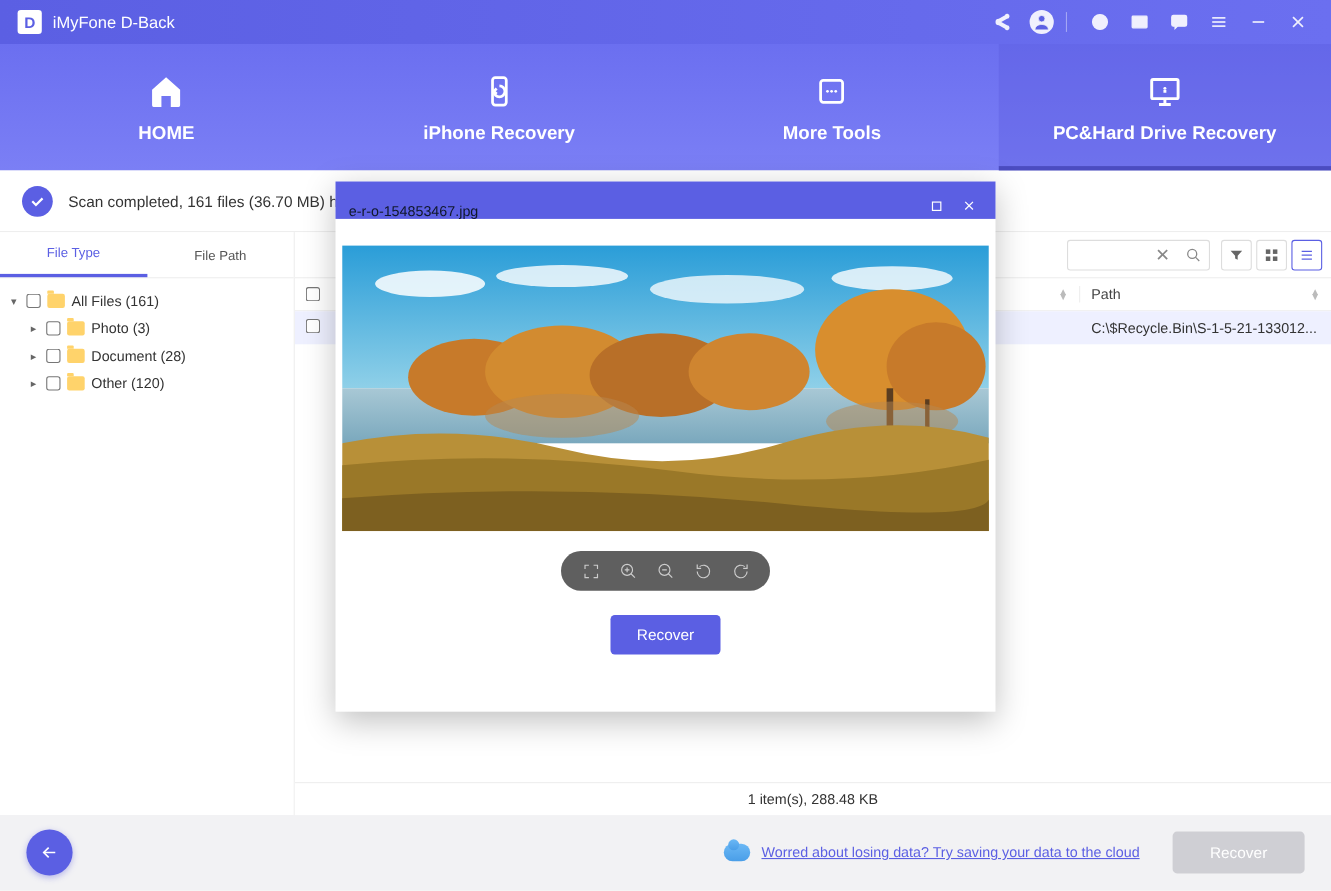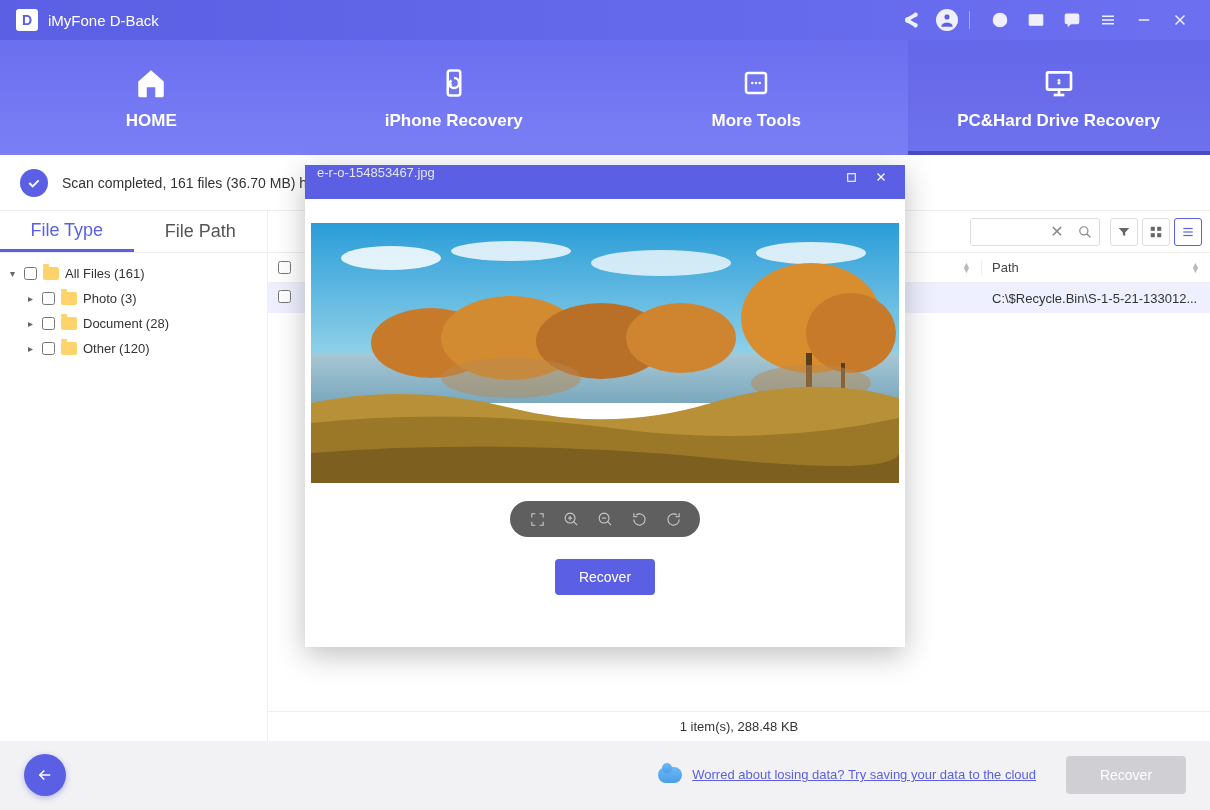--- a/index.html
+++ b/index.html
@@ -26,21 +26,21 @@
 .navtab.home svg { fill: #fff; stroke: none; }
 
 .statusbar { height: 56px; background: #fff; display: flex; align-items: center; padding: 0 20px; border-bottom: 1px solid #eee; }
 .statusbar .check { width: 28px; height: 28px; background: #5b5fe3; border-radius: 50%; display: flex; align-items: center; justify-content: center; margin-right: 14px; }
 .statusbar .check svg { width: 16px; height: 16px; stroke: #fff; stroke-width: 3; fill: none; }
 .statusbar .text { font-size: 14px; color: #333; }
 
 .content { display: flex; height: 530px; background: #fff; }
 .sidebar { width: 268px; border-right: 1px solid #eee; display: flex; flex-direction: column; }
 .sidetabs { height: 42px; display: flex; border-bottom: 1px solid #eee; }
-.sidetab { flex: 1; display: flex; align-items: center; justify-content: center; font-size: 18px; cursor: pointer; color: #555; }
+.sidetab { flex: 1; display: flex; align-items: center; justify-content: center; font-size: 12px; cursor: pointer; color: #555; }
 .sidetab.active { color: #5b5fe3; border-bottom: 3px solid #5b5fe3; }
 .tree { padding: 8px 0; font-size: 13px; color: #333; }
 .tree-item { display: flex; align-items: center; padding: 5px 10px; cursor: pointer; }
 .tree-item .arrow { width: 14px; font-size: 10px; color: #666; }
 .tree-item input[type=checkbox] { margin-right: 6px; }
 .tree-item .folder { width: 16px; height: 13px; background: #ffd36b; border-radius: 2px; margin-right: 6px; position: relative; }
 .tree-item .folder::before { content: ''; position: absolute; top: -3px; left: 0; width: 6px; height: 3px; background: #ffd36b; border-radius: 1px 1px 0 0; }
 .tree-item.child { padding-left: 28px; }
 
 .main { flex: 1; display: flex; flex-direction: column; }
@@ -71,21 +71,21 @@
 .backbtn svg { stroke: #fff; stroke-width: 2; fill: none; width: 18px; height: 18px; }
 .footer .spacer { flex: 1; }
 .cloud { display: flex; align-items: flex-start; margin-right: 30px; }
 .cloud-icon { width: 24px; height: 16px; background: linear-gradient(180deg, #6bb8f5, #4a9ee8); border-radius: 10px; margin-right: 10px; position: relative; }
 .cloud-icon::before { content: ''; position: absolute; width: 10px; height: 10px; background: linear-gradient(180deg, #6bb8f5, #4a9ee8); border-radius: 50%; top: -4px; left: 4px; }
 .cloud a { color: #5b5fe3; font-size: 13px; text-decoration: underline; }
 .recoverbtn { width: 120px; height: 38px; background: #cfcfd4; color: #fff; border-radius: 4px; display: flex; align-items: center; justify-content: center; font-size: 14px; cursor: pointer; }
 
 
 .preview { position: absolute; left: 305px; top: 165px; width: 600px; height: 482px; background: #fff; box-shadow: 0 8px 28px rgba(0,0,0,0.25); display: flex; flex-direction: column; }
-.preview-head { height: 34px; background: #5b5fe3; color: #e5e5e5; display: flex; align-items: flex-start; padding: 0 12px; font-size: 13px; }
+.preview-head { height: 34px; background: #5b5fe3; color: #0f172a; display: flex; align-items: flex-end; padding: 0 12px; font-size: 13px; }
 .preview-head .spacer { flex: 1; }
 .preview-head .pbtn { width: 24px; height: 24px; display: flex; align-items: center; justify-content: center; cursor: pointer; margin-left: 6px; }
 .preview-body { flex: 1; padding: 24px 6px 0; display: flex; flex-direction: column; align-items: center; }
 .preview-img { width: 588px; height: 260px; position: relative; overflow: hidden; }
 .preview-img svg { width: 100%; height: 100%; }
 .preview-tools { margin-top: 18px; width: 190px; height: 36px; background: #5f5f5f; border-radius: 18px; display: flex; align-items: center; justify-content: space-around; padding: 0 10px; }
 .preview-tools .tool { width: 20px; height: 20px; cursor: pointer; display: flex; align-items: center; justify-content: center; }
 .preview-tools svg { stroke: #ccc; fill: none; stroke-width: 1.5; width: 17px; height: 17px; }
 .preview-recover { margin-top: 22px; width: 100px; height: 36px; background: #5b5fe3; color: #fff; border-radius: 4px; display: flex; align-items: center; justify-content: center; font-size: 14px; cursor: pointer; }
 </style>

